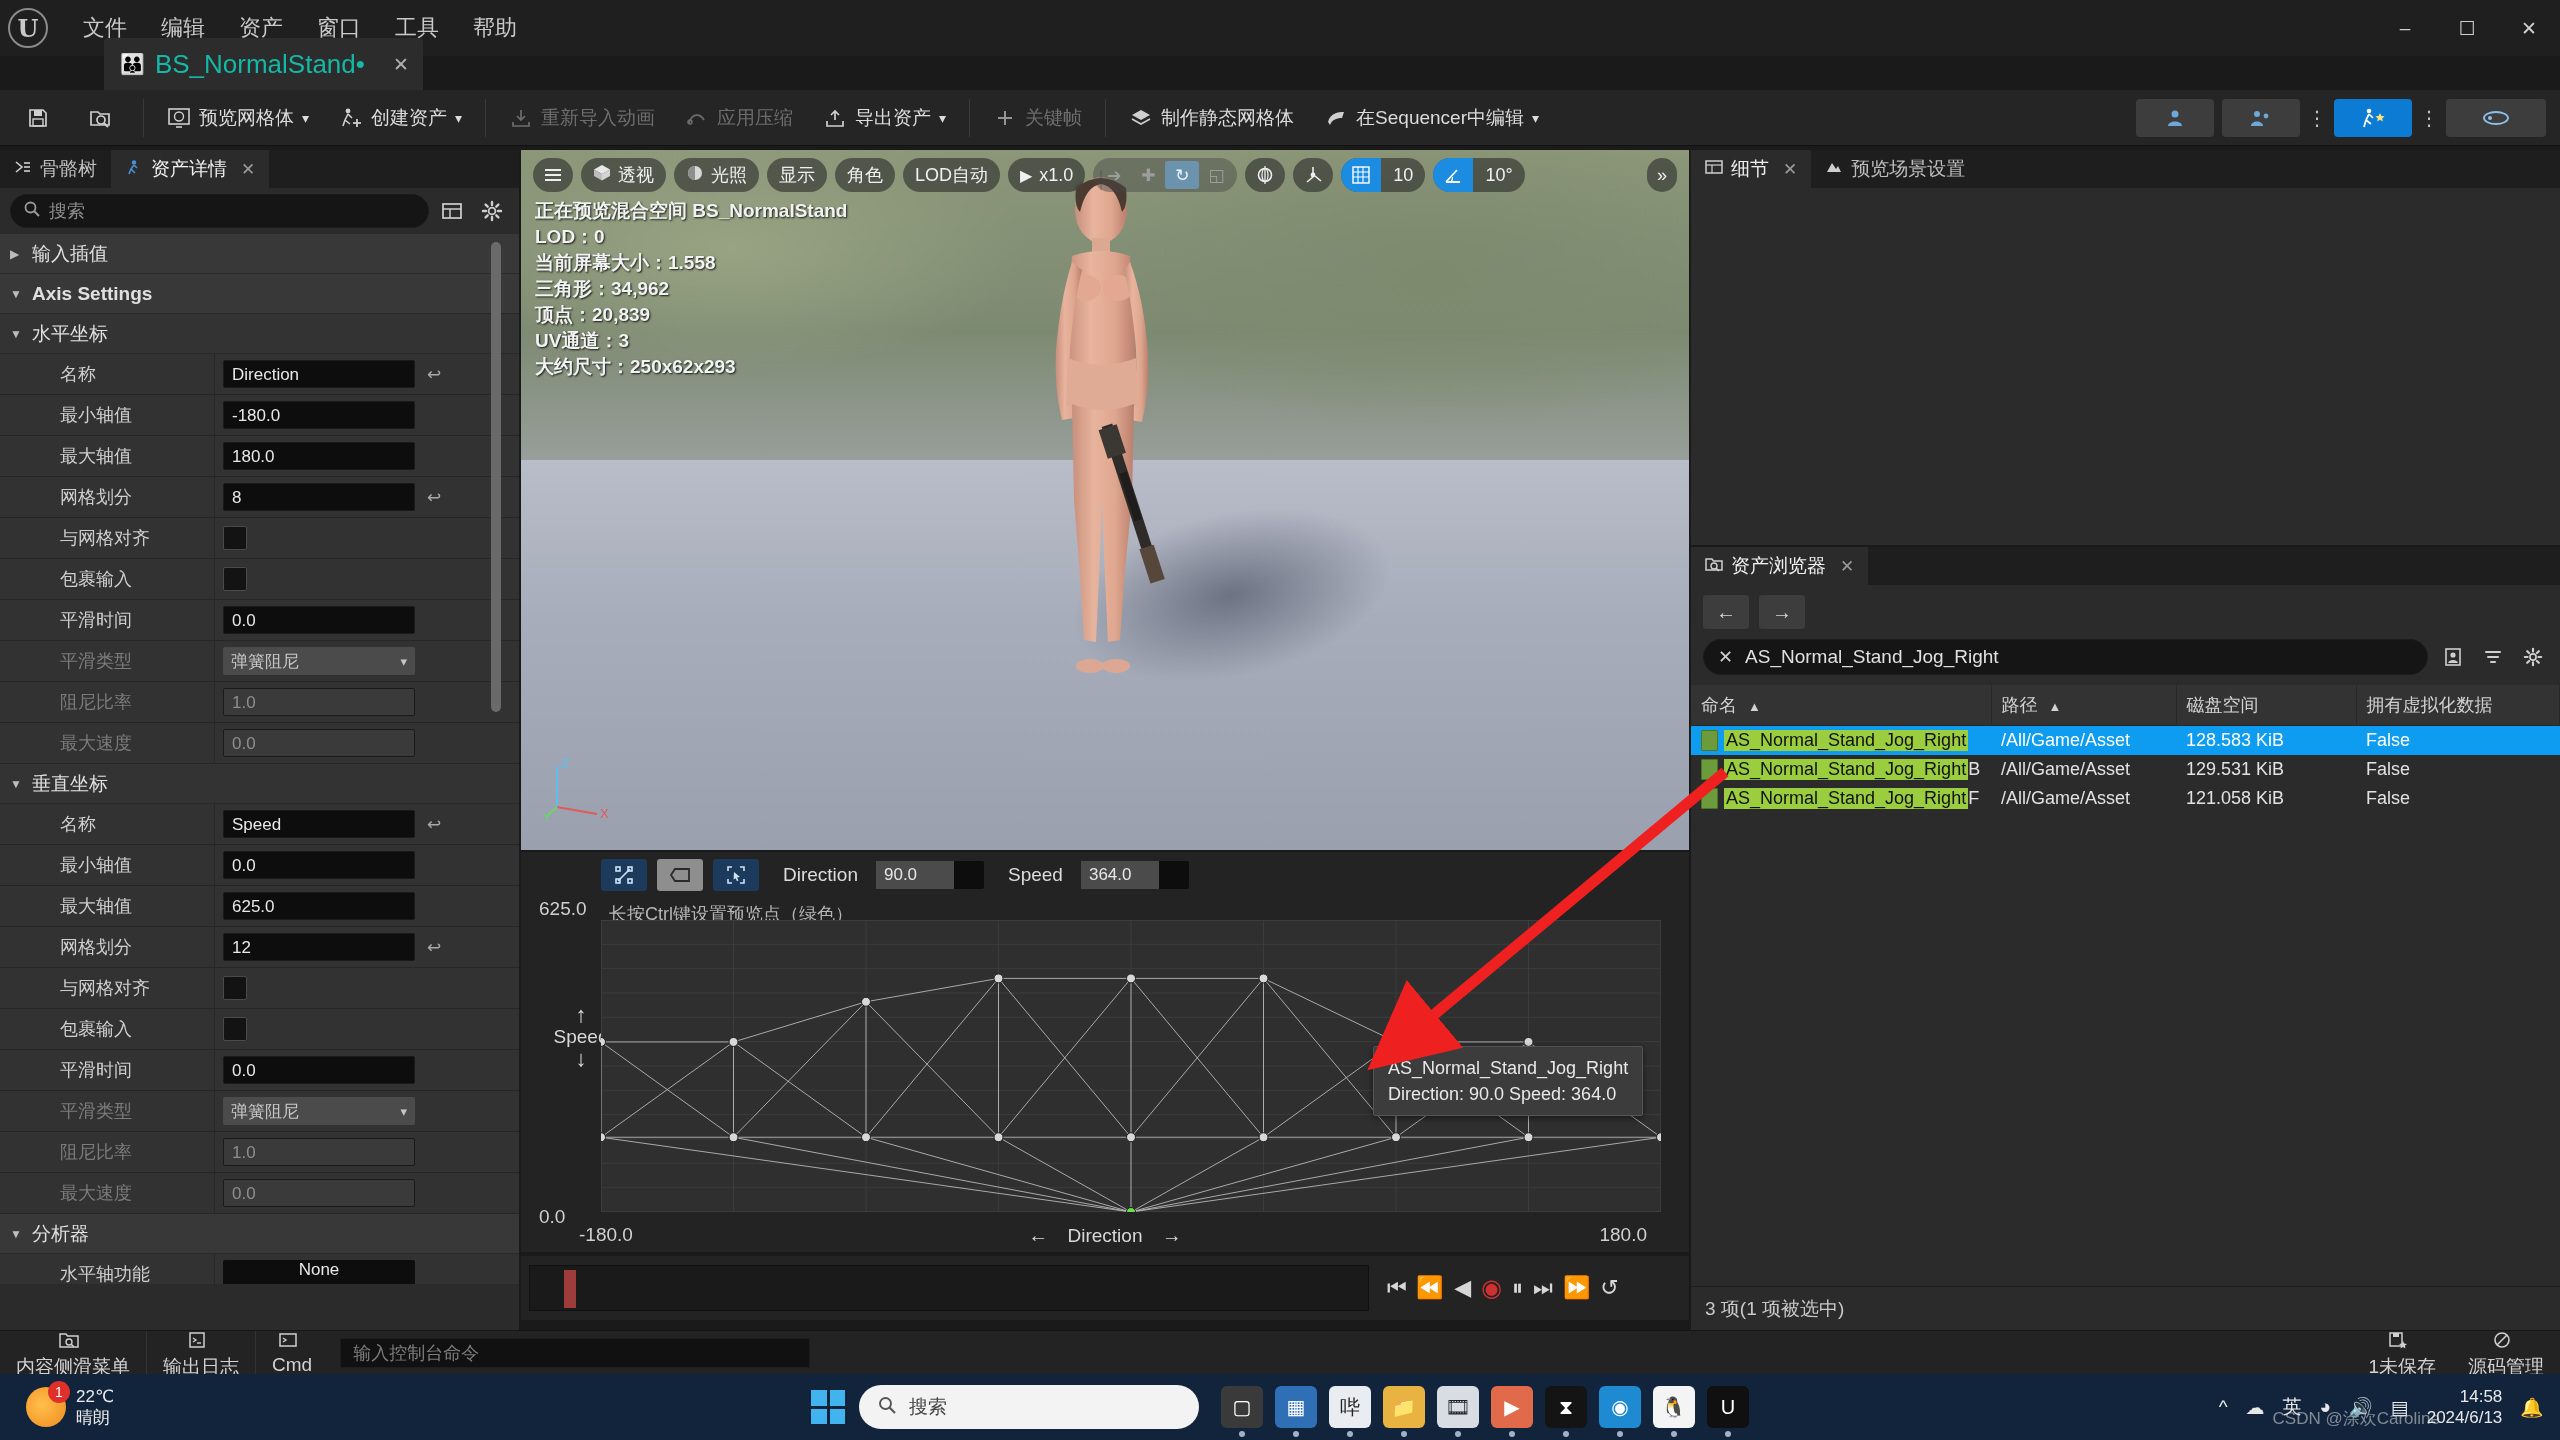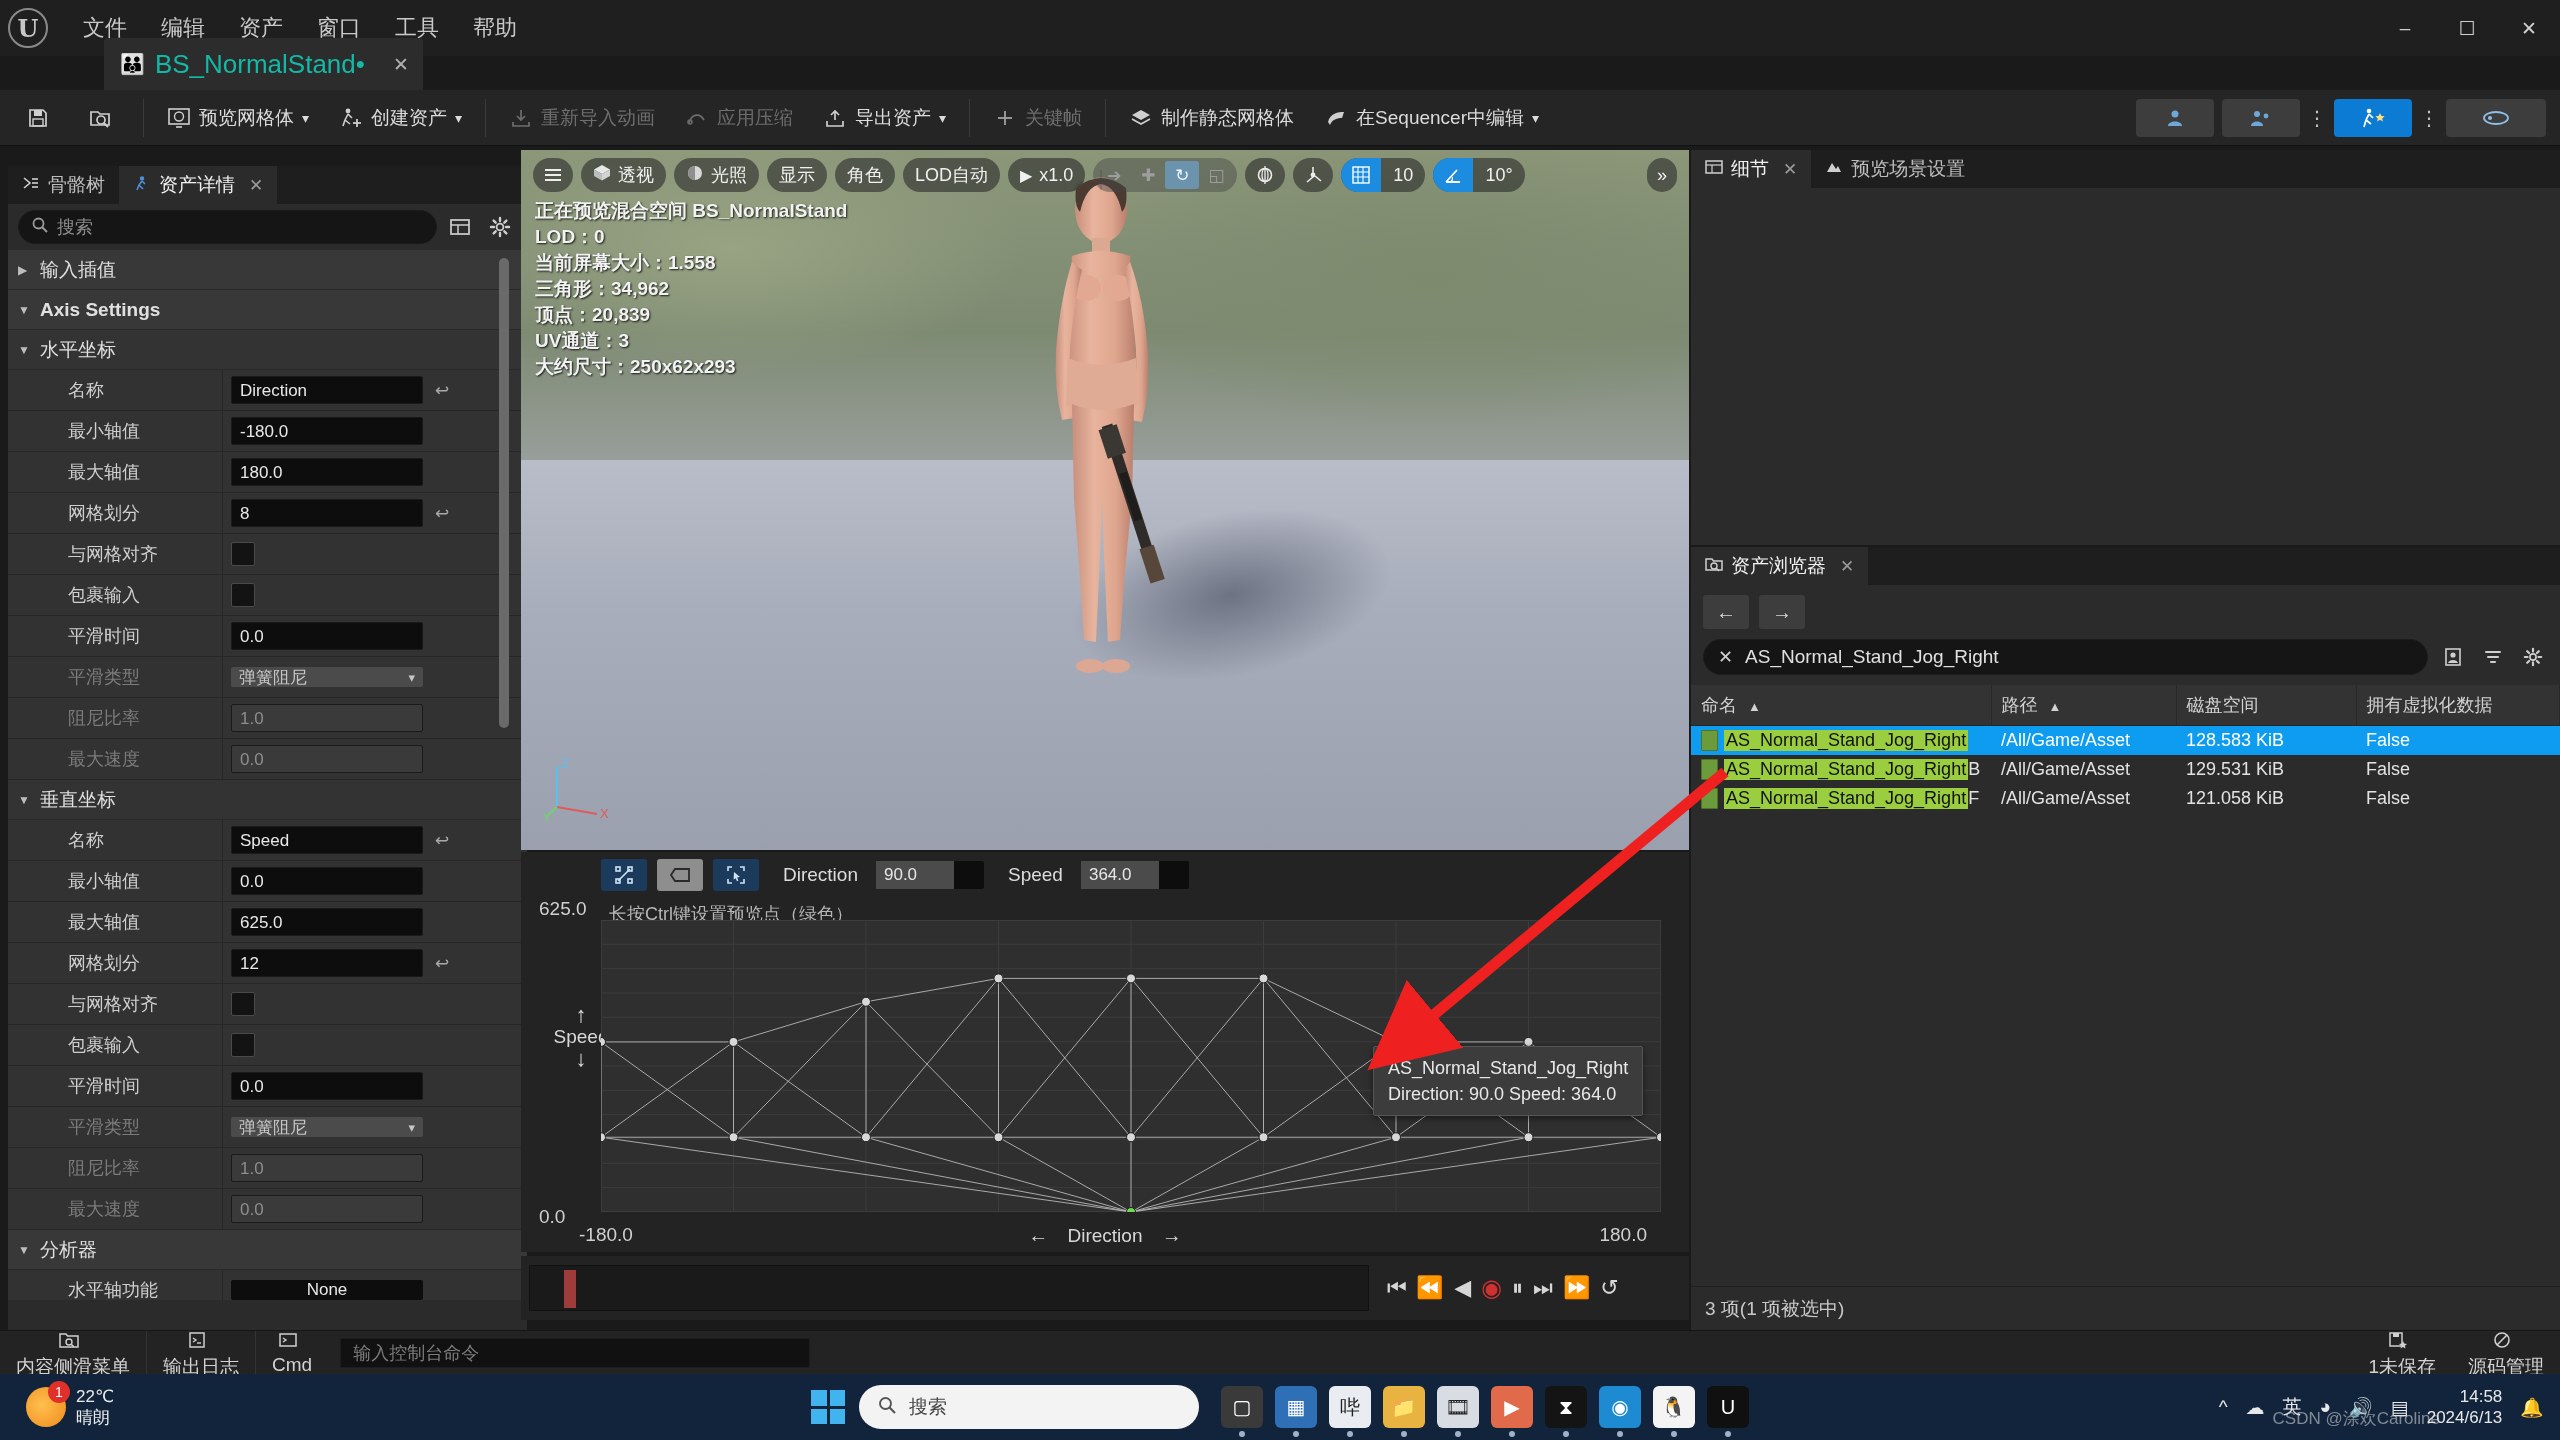--- a/index.html
+++ b/index.html
@@ -61,23 +61,22 @@
   .tb-right { margin-left:auto; display:flex; align-items:center; padding-right: 10px; }
   .tb-pill {
     height: 38px; min-width: 78px; background:#3d3d3d; border-radius:4px;
     display:flex; align-items:center; justify-content:center; margin: 0 4px;
   }
   .tb-pill.blue { background:#0c7bd4; }
   .tb-dots { width:26px; height:38px; display:flex; align-items:center; justify-content:center; font-size:20px; color:#c0c0c0;}
 
   
   .left-panel {
-    position: absolute; left: 8px; top: 150px; width: 519px; height: 1180px;
+    position: absolute; left: 0; top: 150px; width: 519px; height: 1180px;
     background: #2b2b2b;
-    margin-top: 16px;
   }
   .panel-tabs { display: flex; height: 38px; background: #1e1e1e; }
   .panel-tab {
     display:flex; align-items:center; padding: 0 14px; font-size: 19px; color:#bdbdbd;
     height: 38px;
   }
   .panel-tab.active { background:#2b2b2b; color:#f0f0f0; }
   .panel-tab .pt-icon { margin-right: 8px; font-size:17px; }
   .panel-tab .pt-close { margin-left: 14px; font-size: 17px; color:#9a9a9a; }
 
@@ -110,21 +109,21 @@
   .prop-row .val { flex:1; display:flex; align-items:center; padding: 0 8px; }
   .val-input {
     height: 28px; background:#0d0d0d; border:1px solid #1a1a1a; border-radius:2px;
     width: 192px; padding: 0 8px; color:#e8e8e8; font-size: 17px; line-height:28px;
   }
   .prop-row.disabled .val-input { background:#3a3a3a; color:#8e8e8e; }
   .val-check {
     width: 24px; height:24px; background:#131313; border:1px solid #4a4a4a; border-radius:2px;
   }
   .val-select {
-    height:20px; width: 192px; background:#4b4b4b; border-radius:2px; color:#c7c7c7;
+    height:28px; width: 192px; background:#4b4b4b; border-radius:2px; color:#c7c7c7;
     font-size: 17px; display:flex; align-items:center; padding:0 8px; justify-content:space-between;
   }
   .val-select.dark { background:#0d0d0d; color:#e8e8e8;flex-direction:column; }
   .reset-ico { margin-left: 12px; color:#a9a9a9; font-size:17px; }
   .vscroll {
     position:absolute; right: 18px; top: 8px; width: 10px; height: 470px;
     background:#6a6a6a; border-radius:5px;
   }
 
   

